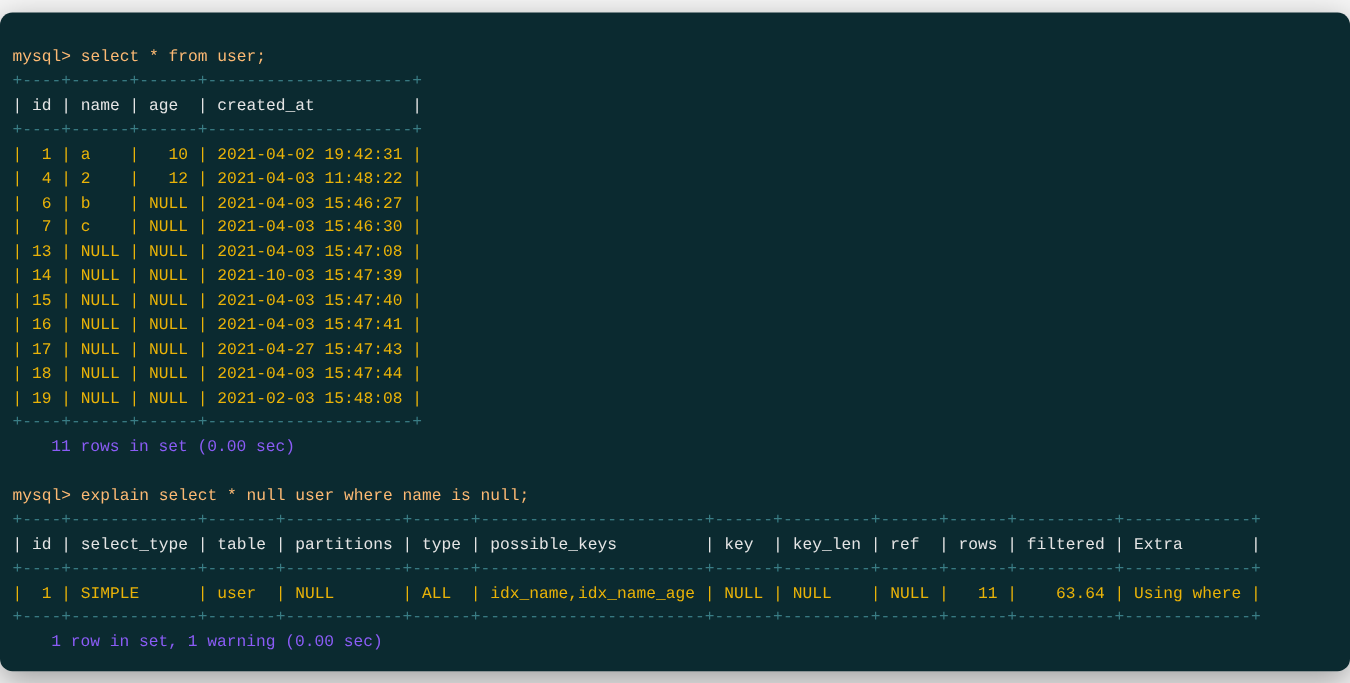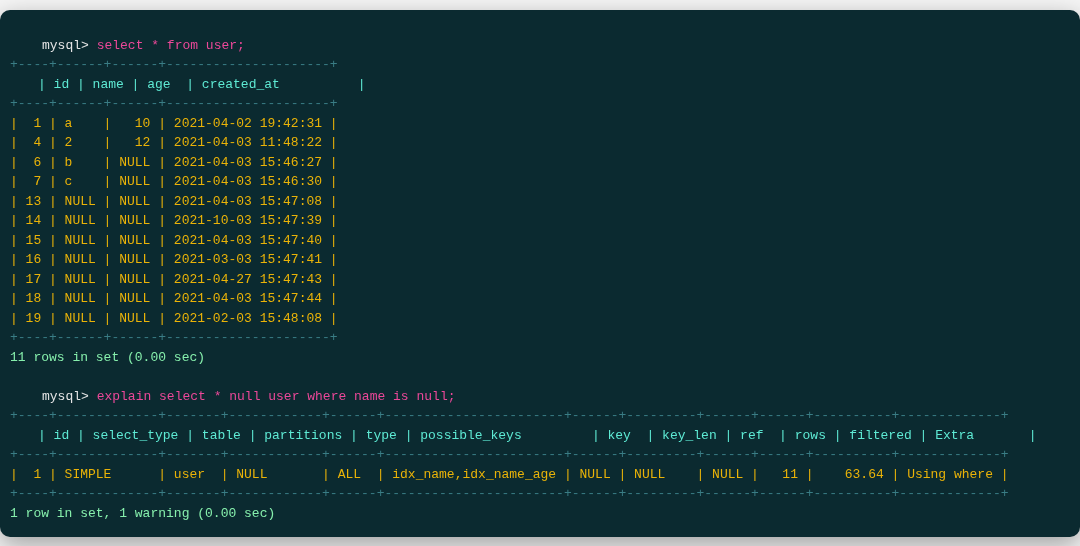--- a/index.html
+++ b/index.html
@@ -17,43 +17,43 @@
     width:1060px;
     background:#0b2a30;
     color:#7fbfc6;
     border-radius:10px;
     box-shadow:0 8px 26px rgba(0,0,0,0.35);
     padding:6px 10px 14px 10px;
     overflow:hidden;
     white-space:pre;
   }
   .line{white-space:pre;}
-  .prompt{color:#e5e5e5;margin-left:32px;}
-  .sql{color:#ec4899;}
+  .prompt{color:#fdba74;}
+  .sql{color:#fdba74;}
   .rule{color:#3a7d85;}
-  .hdr{color:#5eead4;margin-left:28px;}
+  .hdr{color:#e5e5e5;}
   .val{color:#eab308;}
-  .status{color:#86efac;}
+  .status{color:#8b5cf6;margin-left:31px;}
 </style>
 </head>
 <body>
 
 <div class="terminal">
 <span class="line"><span class="prompt">mysql&gt;</span> <span class="sql">select * from user;</span></span>
 <span class="line rule">+----+------+------+---------------------+</span>
 <span class="line hdr">| id | name | age  | created_at          |</span>
 <span class="line rule">+----+------+------+---------------------+</span>
 <span class="line val">|  1 | a    |   10 | 2021-04-02 19:42:31 |</span>
 <span class="line val">|  4 | 2    |   12 | 2021-04-03 11:48:22 |</span>
 <span class="line val">|  6 | b    | NULL | 2021-04-03 15:46:27 |</span>
 <span class="line val">|  7 | c    | NULL | 2021-04-03 15:46:30 |</span>
 <span class="line val">| 13 | NULL | NULL | 2021-04-03 15:47:08 |</span>
 <span class="line val">| 14 | NULL | NULL | 2021-10-03 15:47:39 |</span>
 <span class="line val">| 15 | NULL | NULL | 2021-04-03 15:47:40 |</span>
-<span class="line val">| 16 | NULL | NULL | 2021-03-03 15:47:41 |</span>
+<span class="line val">| 16 | NULL | NULL | 2021-04-03 15:47:41 |</span>
 <span class="line val">| 17 | NULL | NULL | 2021-04-27 15:47:43 |</span>
 <span class="line val">| 18 | NULL | NULL | 2021-04-03 15:47:44 |</span>
 <span class="line val">| 19 | NULL | NULL | 2021-02-03 15:48:08 |</span>
 <span class="line rule">+----+------+------+---------------------+</span>
 <span class="line status">11 rows in set (0.00 sec)</span>
 <span class="line"> </span>
 <span class="line"><span class="prompt">mysql&gt;</span> <span class="sql">explain select * null user where name is null;</span></span>
 <span class="line rule">+----+-------------+-------+------------+------+-----------------------+------+---------+------+------+----------+-------------+</span>
 <span class="line hdr">| id | select_type | table | partitions | type | possible_keys         | key  | key_len | ref  | rows | filtered | Extra       |</span>
 <span class="line rule">+----+-------------+-------+------------+------+-----------------------+------+---------+------+------+----------+-------------+</span>

